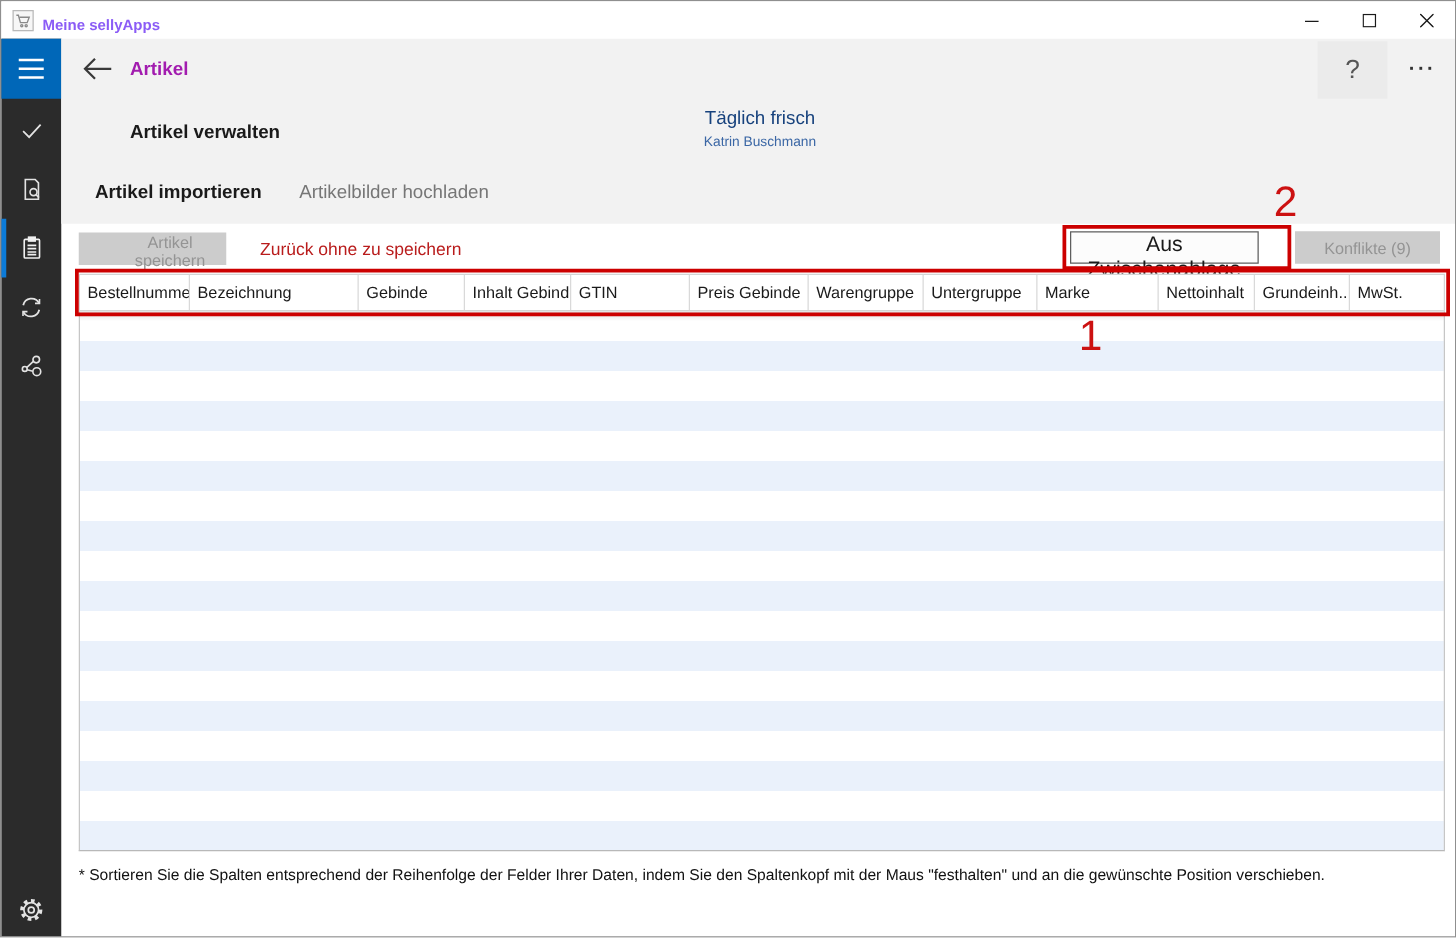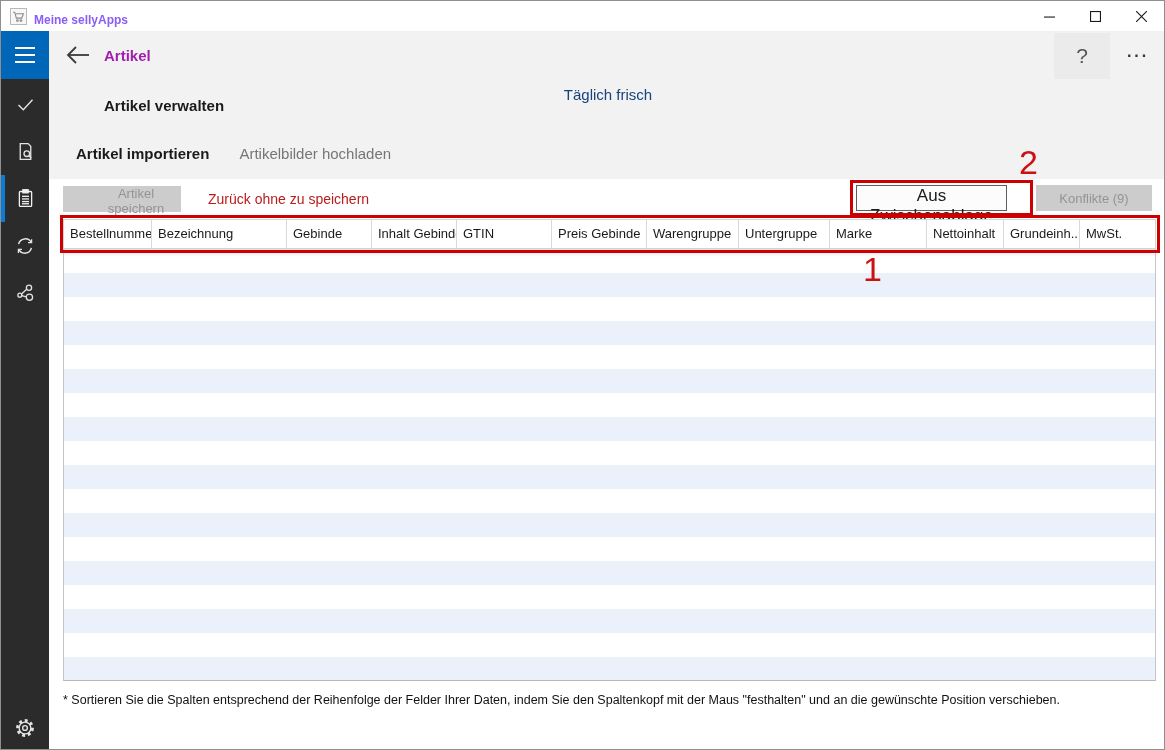--- a/index.html
+++ b/index.html
@@ -154,20 +154,21 @@
   <div class="header-zone">
     <button class="back-btn">
       <svg width="26" height="22" viewBox="0 0 26 20" fill="none" stroke="#3a3a3a" stroke-width="1.8">
         <path d="M11 2 L3 10 L11 18"></path>
           <line x1="3" y1="10" x2="24" y2="10"></line>
       </svg>
     </button>
     <div class="page-title">Artikel</div>
     <div class="center-head">
       <div class="store-name">Täglich frisch</div>
+      <div class="user-name">Katrin Buschmann</div>
     </div>
     <button class="help-btn">?</button>
     <button class="more-btn">···</button>
     <div class="section-title">Artikel verwalten</div>
     <div class="tabs">
       <button class="tab active">Artikel importieren</button>
       <button class="tab">Artikelbilder hochladen</button>
     </div>
   </div>
 

